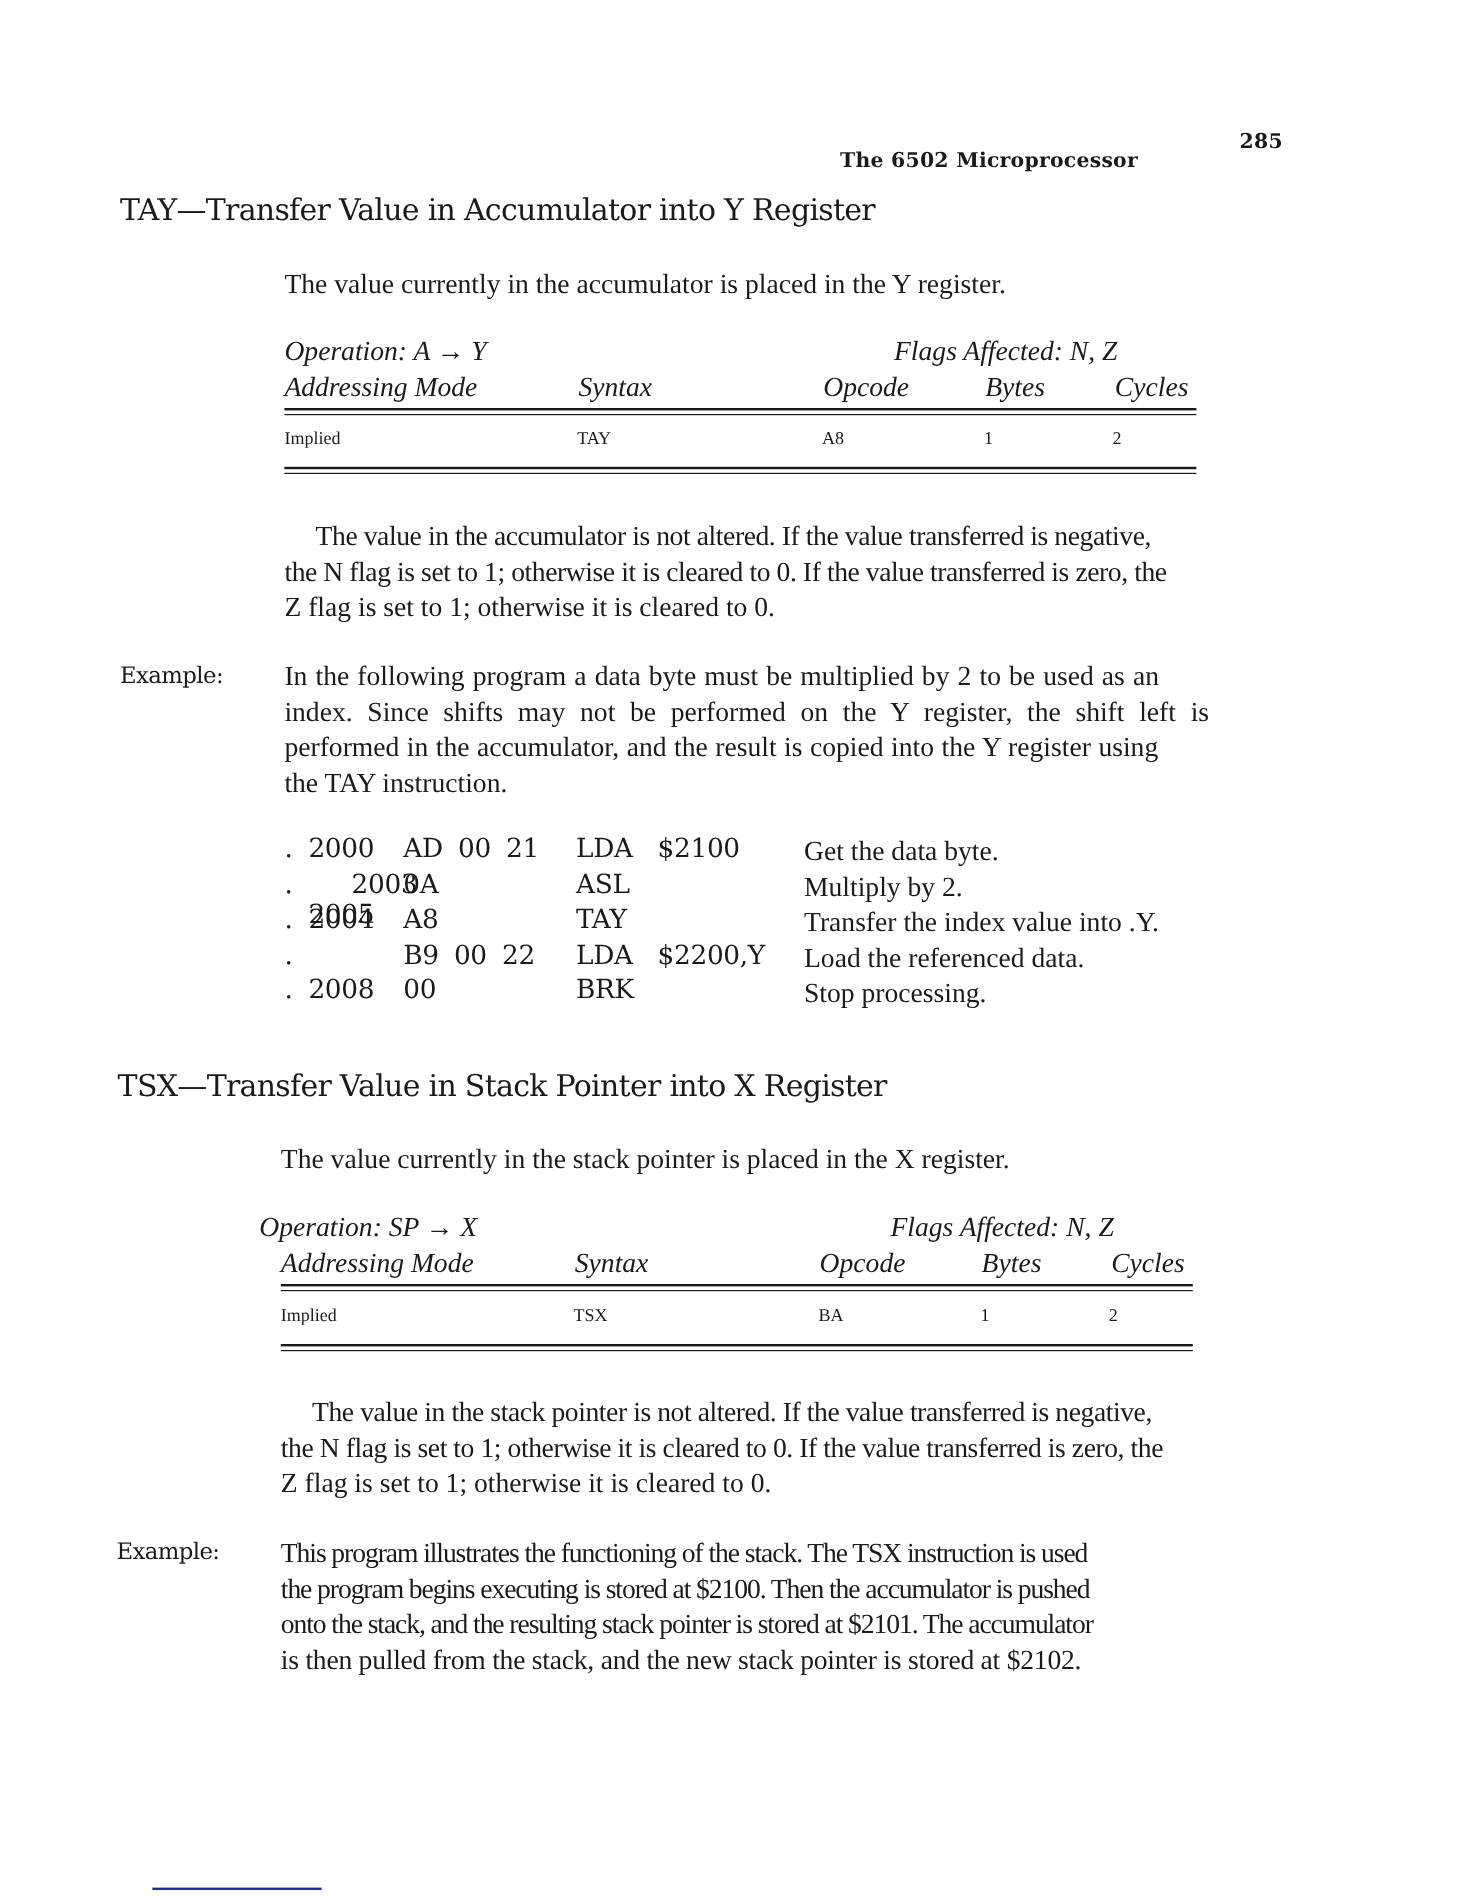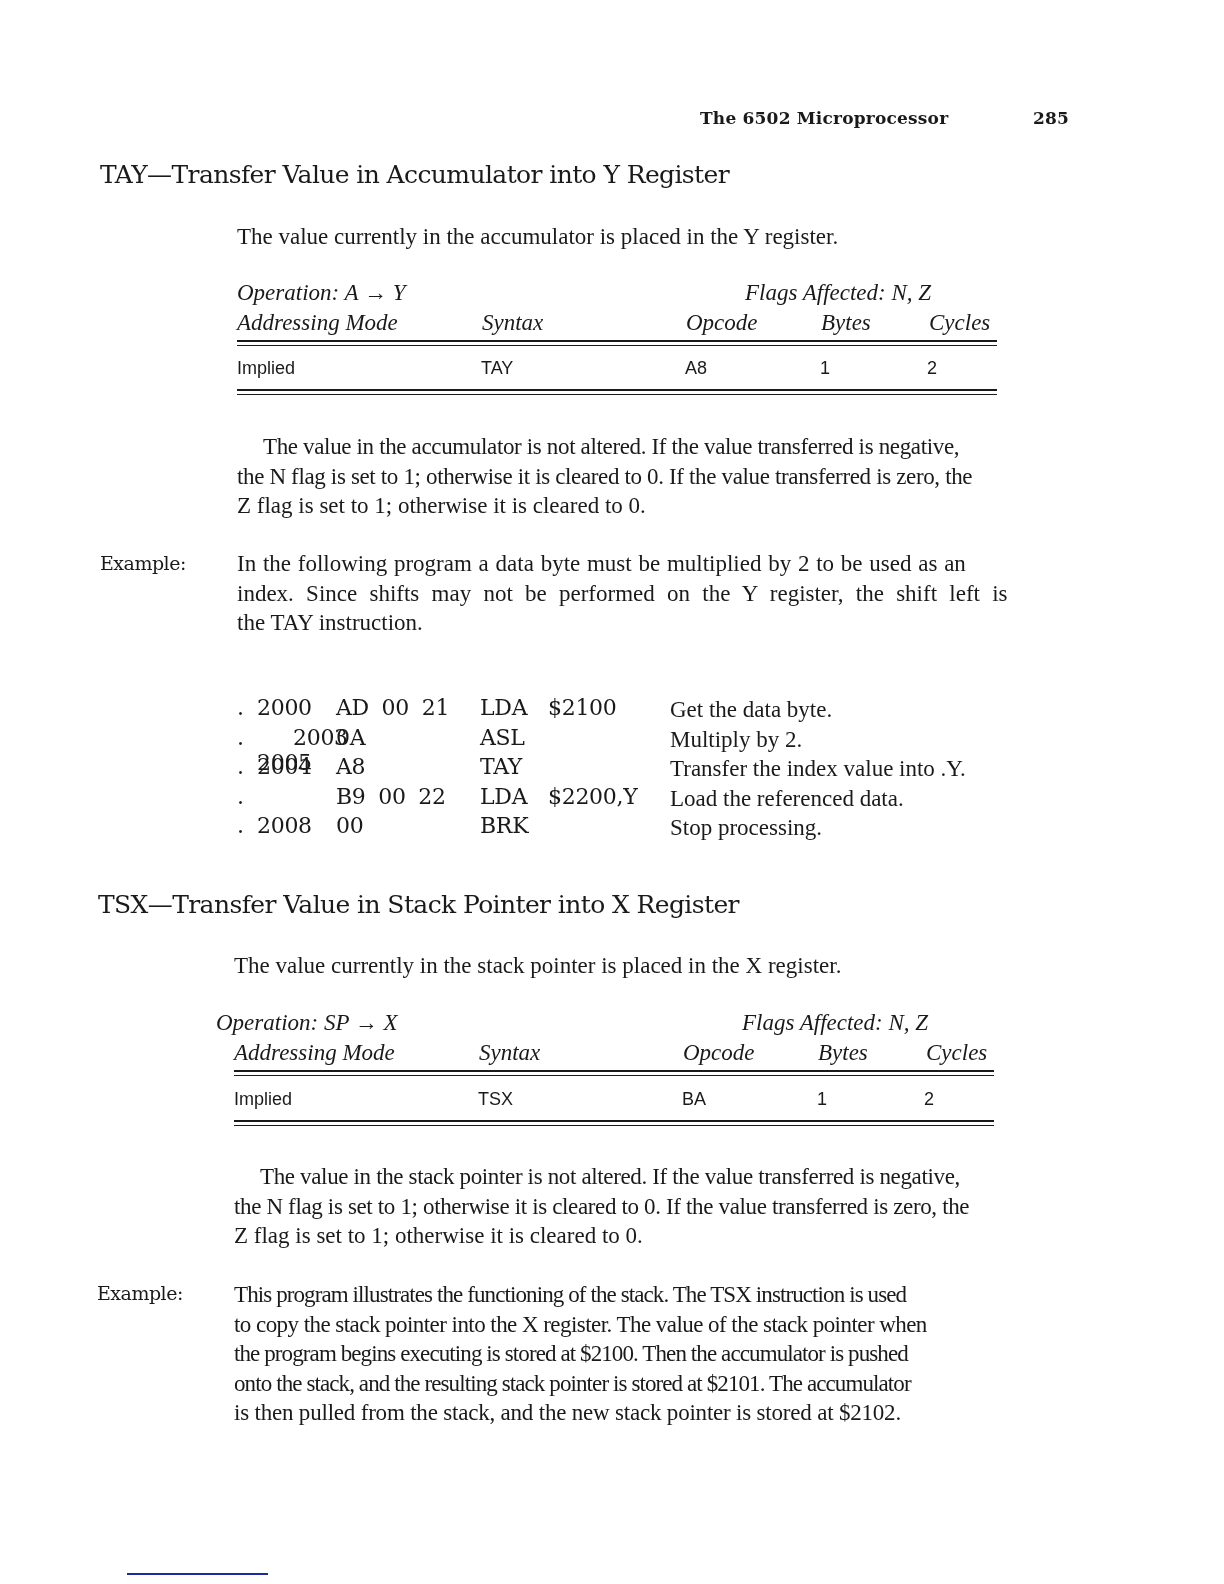--- a/index.html
+++ b/index.html
@@ -3,31 +3,31 @@
 <meta charset="utf-8">
 <style>
   html, body { margin: 0; padding: 0; }
   body { width: 1224px; height: 1584px; background: #ffffff; position: relative; overflow: hidden; color: #1a1a1a; }
   .abs { position: absolute; white-space: nowrap; }
   .running-head { font-family: "DejaVu Serif", serif; font-weight: bold; font-size: 17px; top: 108px; letter-spacing: 0.2px; }
   .section-title { font-family: "DejaVu Serif", serif; font-size: 25px; letter-spacing: -0.6px; }
   .body-text { font-family: "Liberation Serif", serif; font-size: 23px; line-height: 29.5px; }
   .label { font-family: "DejaVu Serif", serif; font-size: 19px; letter-spacing: -0.5px; }
   .ital { font-family: "Liberation Serif", serif; font-style: italic; font-size: 23px; }
-  .cell { font-family: Liberation Sans, sans-serif; font-size: 18px; }
+  .cell { font-family: Liberation Serif, serif; font-size: 15px; }
   .rule { position: absolute; background: #1a1a1a; height: 2px; }
   .code { font-family: "DejaVu Serif", serif; font-size: 22px; letter-spacing: -0.3px; }
   .cmt { font-family: "Liberation Serif", serif; font-size: 23px; text-align: right; }
   .para-line { display: block; white-space: nowrap; }
   .blue-line { position: absolute; left: 127px; top: 1573px; width: 141px; height: 2px; background: #1c2aa0; }
 </style>
 </head>
 <body>
 
-<div class="abs running-head" style="left:700px;">The 6502 Microprocessor</div>
+<div class="abs running-head" style="left:700px;margin-top:16px;">The 6502 Microprocessor</div>
 <div class="abs running-head" style="left:1033px;">285</div>
 
 <div>
   <div class="abs section-title" style="left:100px; top:160px;">TAY—Transfer Value in Accumulator into Y Register</div>
   <div class="abs body-text" style="left:237px; top:222px;">The value currently in the accumulator is placed in the Y register.</div>
 
   <div>
     <div class="abs ital" style="left:237px; top:280px;">Operation:  A → Y</div>
     <div class="abs ital" style="left:745px; top:280px;">Flags Affected:  N, Z</div>
     <div class="abs ital" style="left:237px; top:310px;">Addressing Mode</div>
@@ -51,20 +51,21 @@
   <div class="abs body-text" style="left:237px; top:432px; letter-spacing:-0.35px;">
     <span class="para-line" style="padding-left:26px;">The value in the accumulator is not altered. If the value transferred is negative,</span>
     <span class="para-line">the N flag is set to 1; otherwise it is cleared to 0. If the value transferred is zero, the</span>
     <span class="para-line" style="letter-spacing:0;">Z flag is set to 1; otherwise it is cleared to 0.</span>
   </div>
 
   <div class="abs label" style="left:100px; top:552px;">Example:</div>
   <div class="abs body-text" style="left:237px; top:549px; width:840px;">
     <span class="para-line" style="word-spacing:1px;">In the following program a data byte must be multiplied by 2 to be used as an</span>
     <span class="para-line" style="word-spacing:6.5px;">index. Since shifts may not be performed on the Y register, the shift left is</span>
+    <span class="para-line" style="word-spacing:0.5px;">performed in the accumulator, and the result is copied into the Y register using</span>
     <span class="para-line">the TAY instruction.</span>
   </div>
 
   <div>
 
     <div>
       <span class="abs code" style="left:237px; top:695px;">.</span>
       <span class="abs code" style="left:257px; top:695px;">2000</span>
       <span class="abs code" style="left:336px; top:695px; word-spacing:6px;">AD 00 21</span>
       <span class="abs code" style="left:480px; top:695px;">LDA</span>
@@ -137,20 +138,19 @@
 
   <div class="abs body-text" style="left:234px; top:1162px; letter-spacing:-0.35px;">
     <span class="para-line" style="padding-left:26px;">The value in the stack pointer is not altered. If the value transferred is negative,</span>
     <span class="para-line">the N flag is set to 1; otherwise it is cleared to 0. If the value transferred is zero, the</span>
     <span class="para-line" style="letter-spacing:0;">Z flag is set to 1; otherwise it is cleared to 0.</span>
   </div>
 
   <div class="abs label" style="left:97px; top:1282px;">Example:</div>
   <div class="abs body-text" style="left:234px; top:1280px; letter-spacing:-0.55px;">
     <span class="para-line" style="letter-spacing:-0.9px;">This program illustrates the functioning of the stack. The TSX instruction is used</span>
-    <span class="para-line">to copy the stack pointer into the X register. The value of the stack pointer when</span>
     <span class="para-line" style="letter-spacing:-0.9px;">the program begins executing is stored at $2100. Then the accumulator is pushed</span>
     <span class="para-line" style="letter-spacing:-0.9px;">onto the stack, and the resulting stack pointer is stored at $2101. The accumulator</span>
     <span class="para-line" style="letter-spacing:-0.2px;">is then pulled from the stack, and the new stack pointer is stored at $2102.</span>
   </div>
 </div>
 
 <div class="blue-line"></div>
 
 </body></html>

